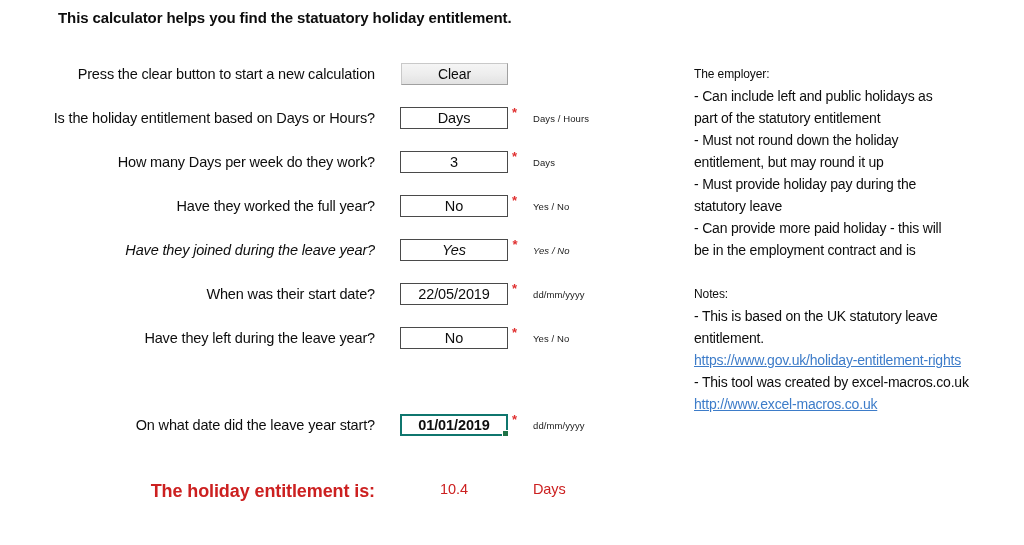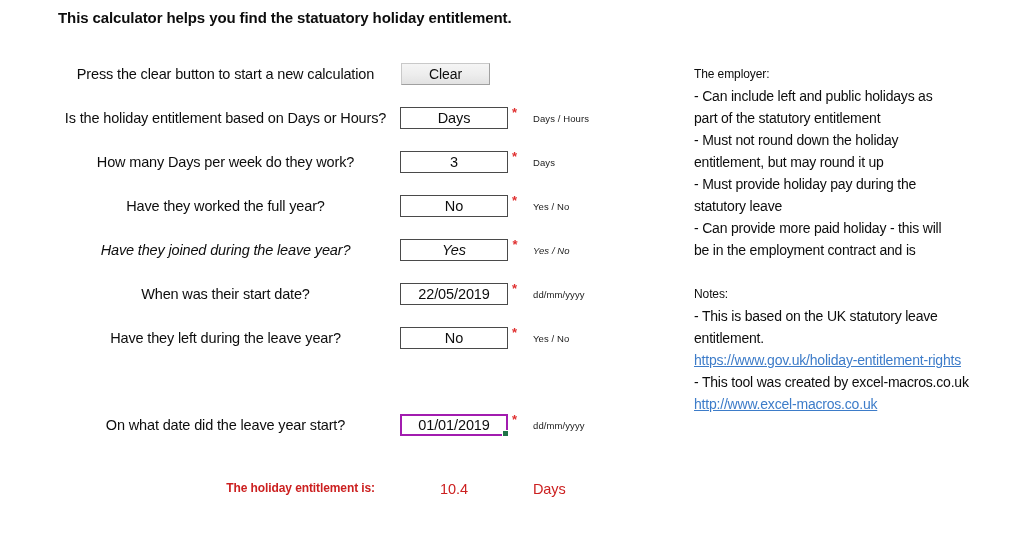--- a/index.html
+++ b/index.html
@@ -41,45 +41,45 @@
     position: absolute;
     left: 0;
     width: 660px;
     height: 26px;
   }
   .row-label {
     position: absolute;
     left: 0;
     top: 3px;
     width: 375px;
-    text-align: center;
+    text-align: right;
     font-size: 14.5px;
     color: #0d0d0d;
     white-space: nowrap;
     letter-spacing: -0.15px;
-    padding-left: 38px;
   }
   .cell {
     position: absolute;
     left: 400px;
     top: 0;
     width: 108px;
     height: 22px;
     box-sizing: border-box;
     border: 1px solid #4a4a4a;
     background: #ffffff;
     text-align: center;
     font-size: 14.5px;
     line-height: 20px;
     color: #0d0d0d;
     letter-spacing: -0.1px;
   }
   .cell.selected {
-    border: 2px solid #a21caf;
+    border: 2px solid #0f766e;
     line-height: 18px;
+    font-weight: bold;
   }
   .cell.selected::after {
     content: "";
     position: absolute;
     right: -3px;
     bottom: -3px;
     width: 5px;
     height: 5px;
     background: #1f7246;
     border: 1px solid #ffffff;
@@ -103,21 +103,21 @@
     white-space: nowrap;
     letter-spacing: 0.1px;
   }
 
   
   .btn-row { top: 63px; }
   .clear-btn {
     position: absolute;
     left: 401px;
     top: 0;
-    width: 89px;
+    width: 107px;
     height: 22px;
     box-sizing: border-box;
     border: 1px solid #a0a0a0;
     border-top-color: #c9c9c9;
     border-left-color: #c9c9c9;
     background: linear-gradient(to bottom, #f5f5f5 0%, #ededed 52%, #e2e2e2 100%);
     text-align: center;
     font-size: 14px;
     line-height: 20px;
     color: #0d0d0d;
@@ -133,21 +133,21 @@
     width: 660px;
     height: 22px;
     color: #cc2020;
   }
   .result-label {
     position: absolute;
     left: 0;
     top: 0;
     width: 375px;
     text-align: right;
-    font-size: 12px;
+    font-size: 18px;
     font-weight: bold;
     white-space: nowrap;
     letter-spacing: -0.1px;
   }
   .result-value {
     position: absolute;
     left: 400px;
     top: 0;
     width: 108px;
     text-align: center;

